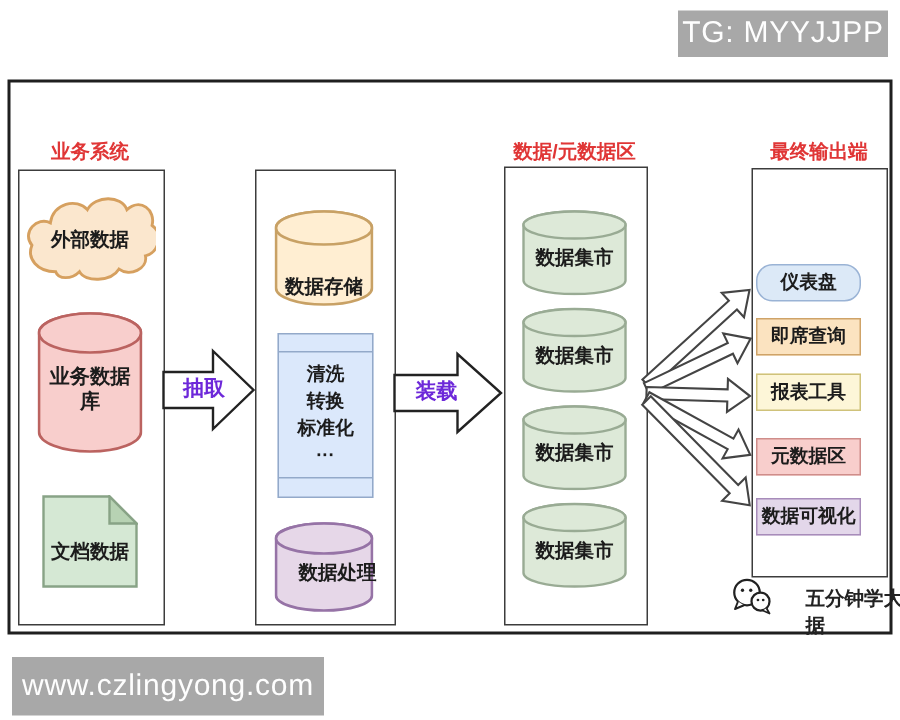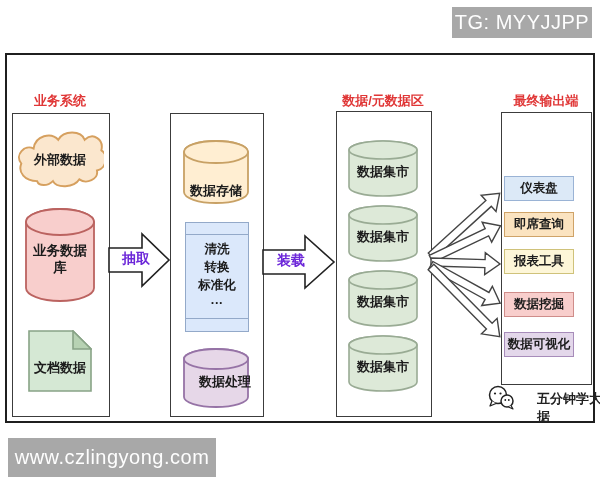--- a/index.html
+++ b/index.html
@@ -118,24 +118,24 @@
     <ellipse cx="35" cy="10" rx="34" ry="9" fill="#dde9d8" stroke="#99ab94" stroke-width="1.6"></ellipse>
   </svg>
   <div class="abs shape-label" style="left:350px;top:294px;width:66px;font-size:13px;">数据集市</div>
 
   <svg class="abs" style="left:348px;top:335px;" width="70" height="57" viewBox="0 0 70 57">
     <path d="M1,10 A34,9 0 0 1 69,10 L69,47 A34,9 0 0 1 1,47 Z" fill="#dde9d8" stroke="#99ab94" stroke-width="1.6"></path>
     <ellipse cx="35" cy="10" rx="34" ry="9" fill="#dde9d8" stroke="#99ab94" stroke-width="1.6"></ellipse>
   </svg>
   <div class="abs shape-label" style="left:350px;top:359px;width:66px;font-size:13px;">数据集市</div>
 
-  <div class="abs out-box" style="left:504px;top:176px;width:68px;height:23px;background:#dce9f7;border-color:#9ab3d5;">仪表盘</div>
+  <div class="abs out-box" style="left:504px;top:176px;width:68px;height:23px;background:#dce9f7;border-color:#9ab3d5;border-radius:11px;">仪表盘</div>
   <div class="abs out-box" style="left:504px;top:212px;width:68px;height:23px;background:#fbe3c0;border-color:#cfa368;">即席查询</div>
   <div class="abs out-box" style="left:504px;top:249px;width:68px;height:23px;background:#fdf6d8;border-color:#cfc27a;">报表工具</div>
-  <div class="abs out-box" style="left:504px;top:292px;width:68px;height:23px;background:#f8cecc;border-color:#cf8d8a;">数据挖掘</div>
+  <div class="abs out-box" style="left:504px;top:292px;width:68px;height:23px;background:#f8cecc;border-color:#cf8d8a;">元数据区</div>
   <div class="abs out-box" style="left:504px;top:332px;width:68px;height:23px;background:#e3d7ea;border-color:#a78cba;">数据可视化</div>
 
   <svg class="abs" style="left:0;top:0;pointer-events:none;" width="600" height="480" viewBox="0 0 600 480">
 
     <g>
       <polygon points="0,-12 33,-12 33,-26 60,0 33,26 33,12 0,12" transform="translate(109,260)" fill="#ffffff" stroke="#222222" stroke-width="1.6"></polygon>
     </g>
 
     <g>
       <polygon points="0,-12 42,-12 42,-26 71,0 42,26 42,12 0,12" transform="translate(263,262)" fill="#ffffff" stroke="#222222" stroke-width="1.6"></polygon>

